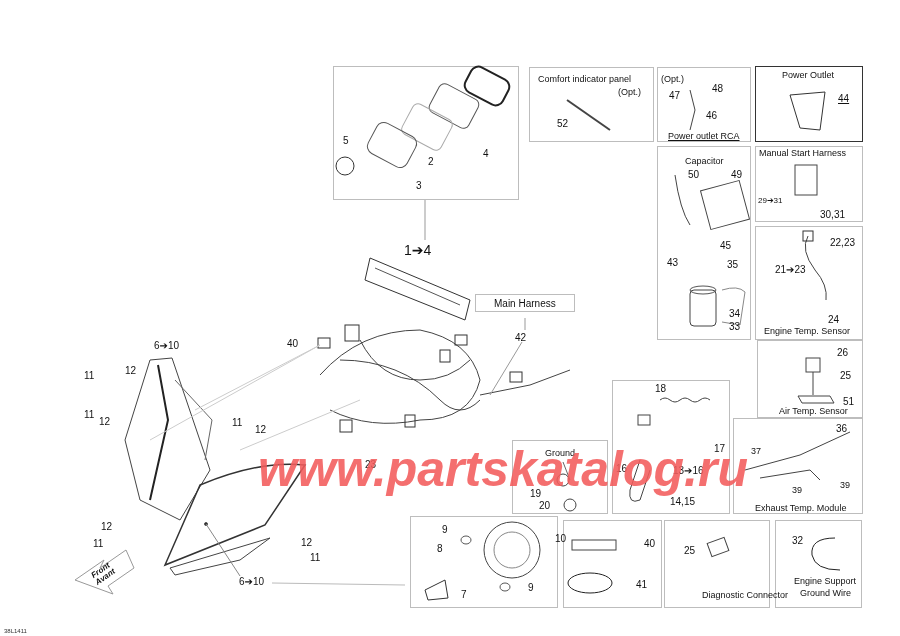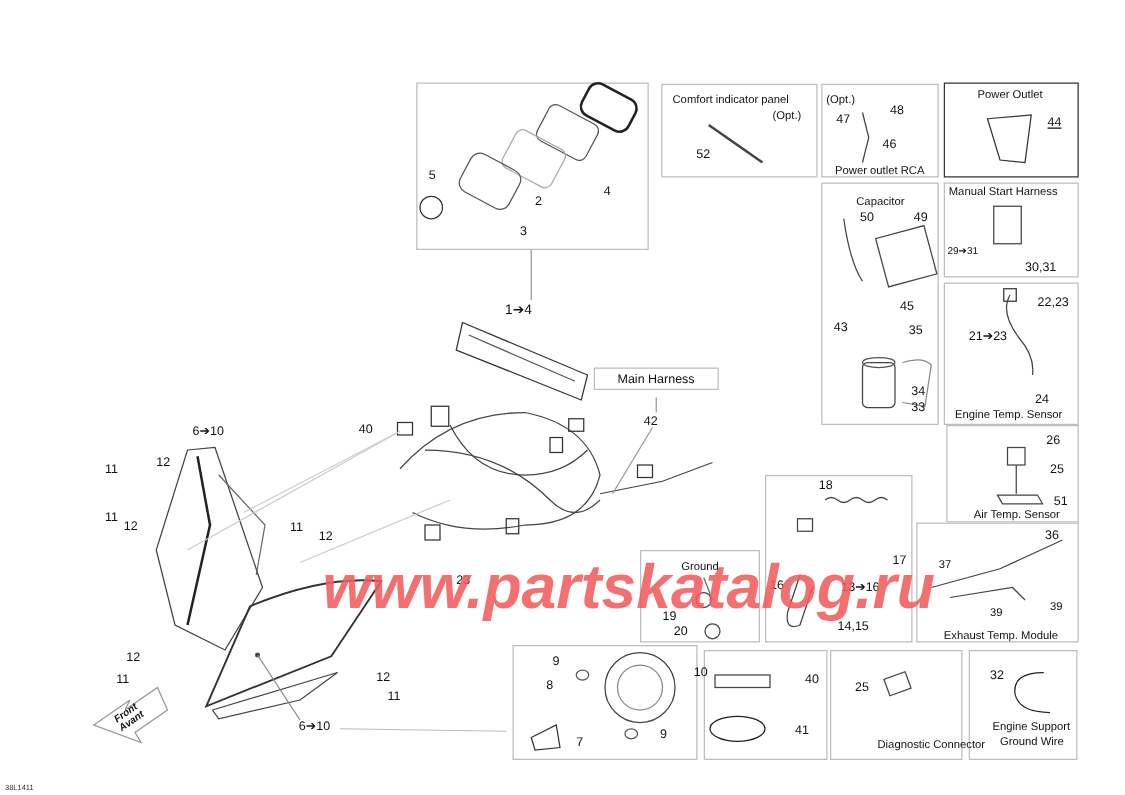--- a/index.html
+++ b/index.html
@@ -128,21 +128,21 @@
 <span class="lbl" style="left:483px;top:149px;">4</span>
 
 <span class="title" style="left:538px;top:74px;">Comfort indicator panel</span>
 <span class="title" style="left:618px;top:87px;">(Opt.)</span>
 <span class="lbl" style="left:557px;top:119px;">52</span>
 
 <span class="title" style="left:661px;top:74px;">(Opt.)</span>
 <span class="lbl" style="left:669px;top:91px;">47</span>
 <span class="lbl" style="left:712px;top:84px;">48</span>
 <span class="lbl" style="left:706px;top:111px;">46</span>
-<span class="title" style="left:668px;top:131px;">Power outlet RCA</span>
+<span class="title" style="left:668px;top:131px;text-decoration:underline;">Power outlet RCA</span>
 
 <span class="title" style="left:782px;top:70px;">Power Outlet</span>
 <span class="lbl" style="left:838px;top:94px;text-decoration:underline;">44</span>
 
 <span class="title" style="left:685px;top:156px;">Capacitor</span>
 <span class="lbl" style="left:688px;top:170px;">50</span>
 <span class="lbl" style="left:731px;top:170px;">49</span>
 <span class="lbl" style="left:720px;top:241px;">45</span>
 <span class="lbl" style="left:667px;top:258px;">43</span>
 <span class="lbl" style="left:727px;top:260px;">35</span>
@@ -188,21 +188,21 @@
 <span class="lbl" style="left:644px;top:539px;">40</span>
 <span class="lbl" style="left:636px;top:580px;">41</span>
 
 <span class="lbl" style="left:684px;top:546px;">25</span>
 <span class="title" style="left:678px;top:590px;padding-left:24px;">Diagnostic Connector</span>
 
 <span class="lbl" style="left:792px;top:536px;">32</span>
 <span class="title" style="left:794px;top:576px;">Engine Support</span>
 <span class="title" style="left:800px;top:588px;">Ground Wire</span>
 
-<span class="lbl" style="left:404px;top:243px;font-size:11px;">1➔4</span>
+<span class="lbl" style="left:404px;top:243px;font-size:14px;">1➔4</span>
 <span class="title" style="left:494px;top:298px;font-size:10px;">Main Harness</span>
 <span class="lbl" style="left:515px;top:333px;">42</span>
 <span class="lbl" style="left:287px;top:339px;">40</span>
 <span class="lbl" style="left:154px;top:341px;">6➔10</span>
 <span class="lbl" style="left:239px;top:577px;">6➔10</span>
 <span class="lbl" style="left:365px;top:460px;">23</span>
 
 <span class="lbl" style="left:84px;top:371px;">11</span>
 <span class="lbl" style="left:125px;top:366px;">12</span>
 <span class="lbl" style="left:84px;top:410px;">11</span>

